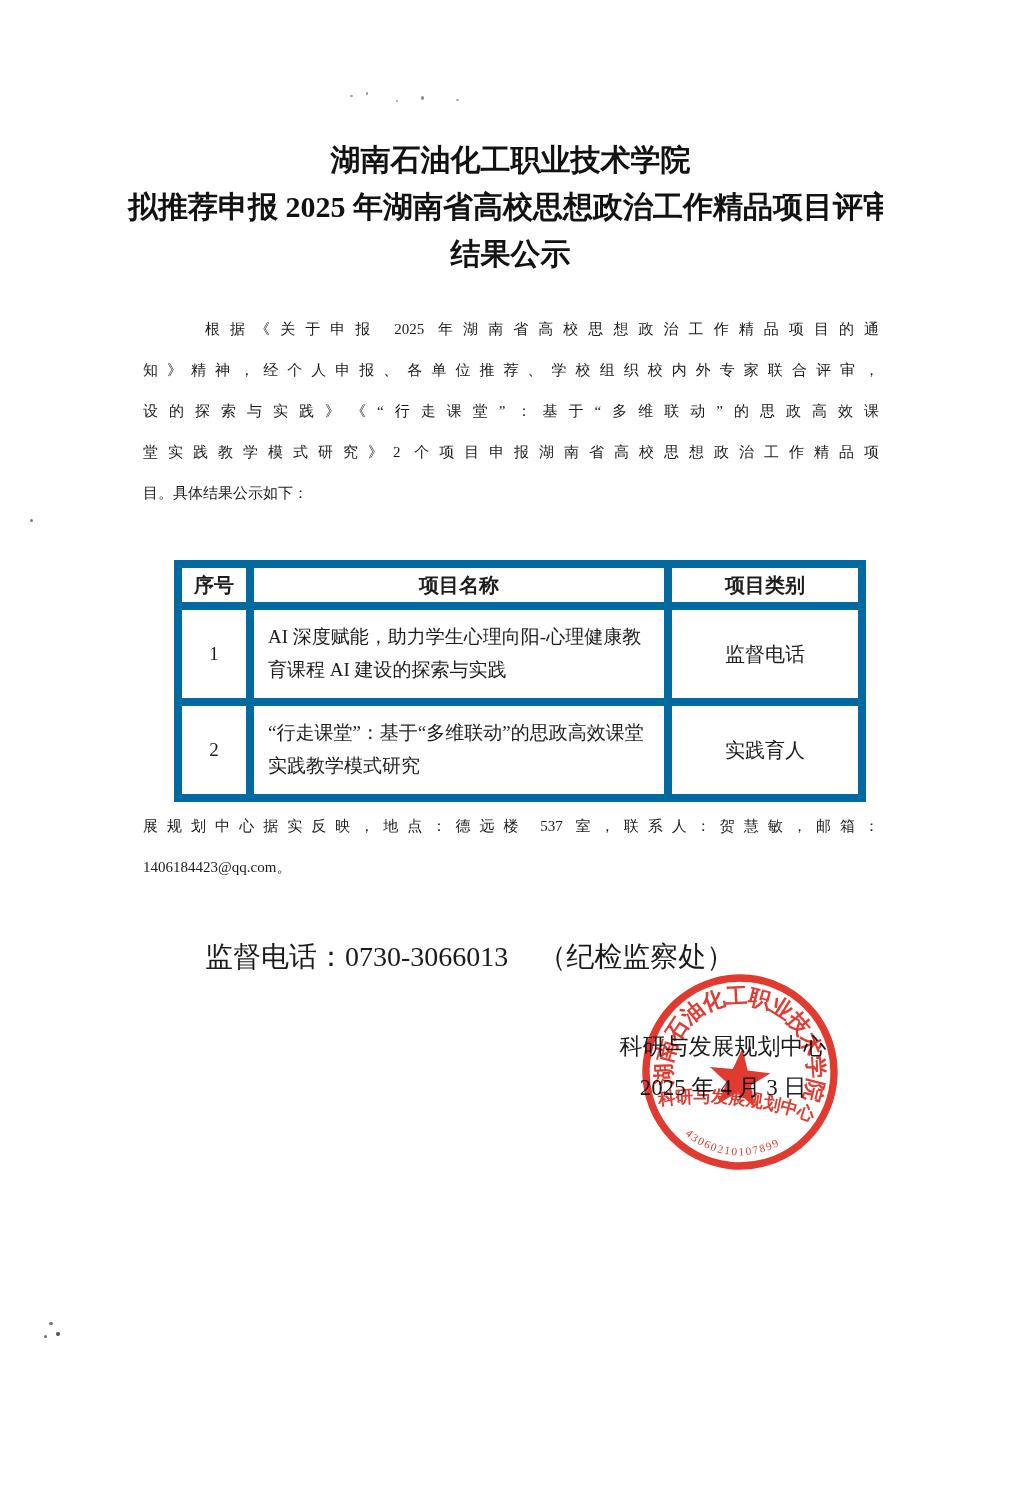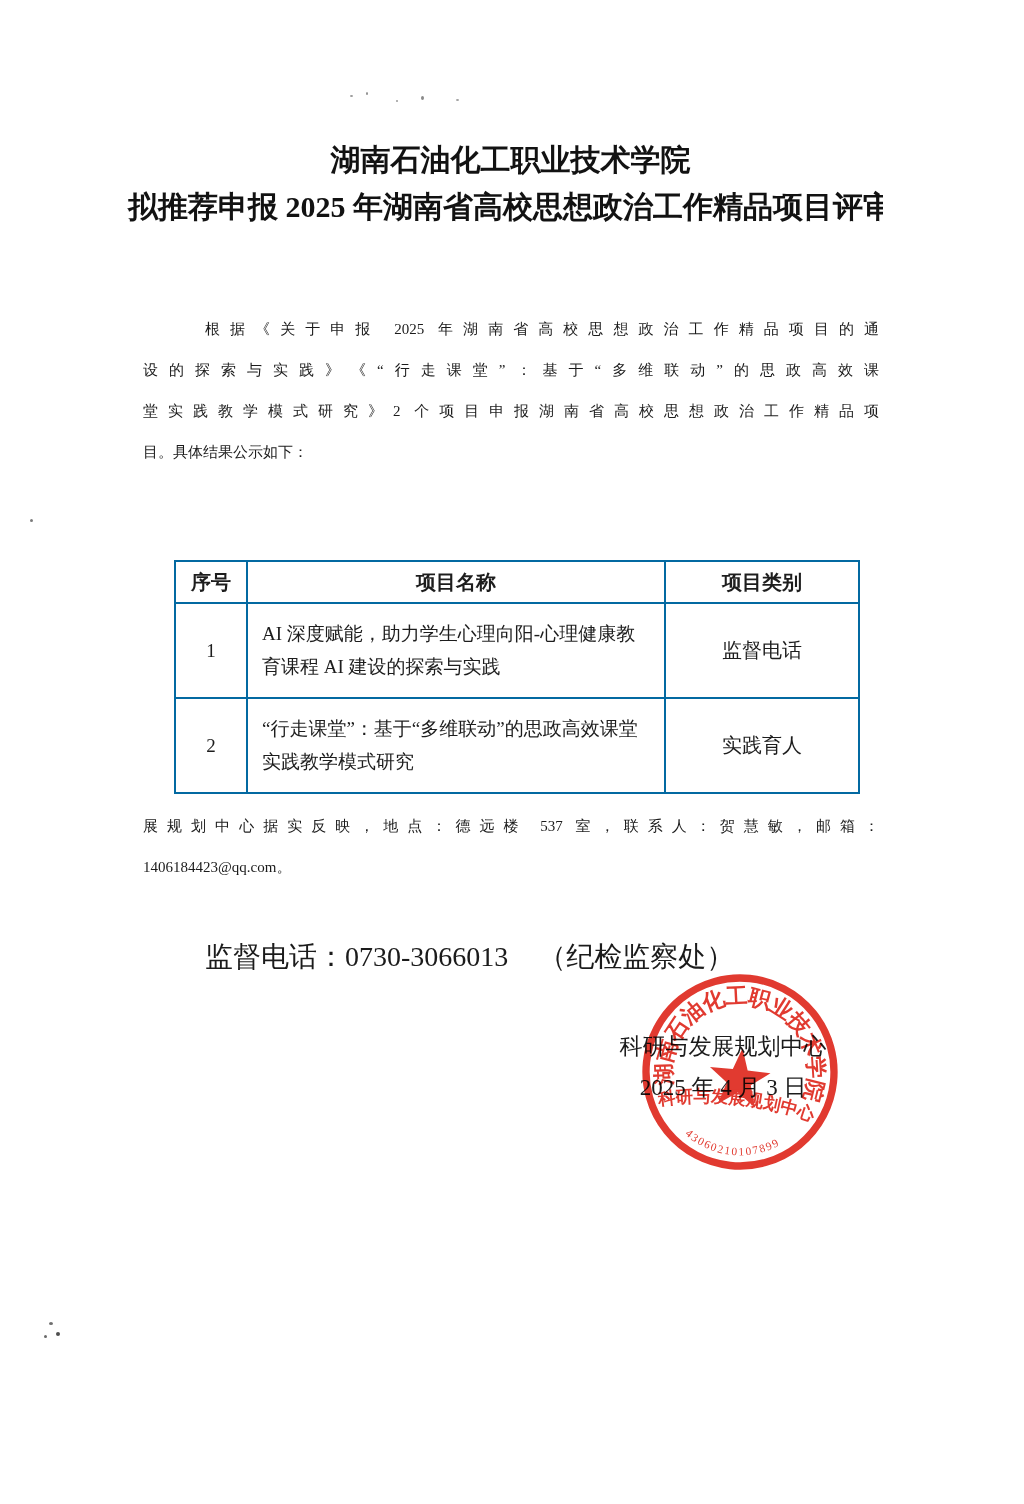--- a/index.html
+++ b/index.html
@@ -39,21 +39,21 @@
   .indent { text-indent: 62px; }
   
   .results-table {
     position: absolute;
     left: 174px; top: 560px; width: 684px;
     border-collapse: collapse;
     table-layout: fixed;
     font-size: 19px;
     color: #1d1d1d;
   }
-  .results-table th, .results-table td { border: 2px solid #0369a1; font-family: Liberation Serif, serif; }
+  .results-table th, .results-table td { border: 8px solid #0369a1; font-family: Liberation Serif, serif; }
   .results-table th { height: 42px; font-size: 20px; font-weight: bold; text-align: center; }
   .results-table td { height: 95px; vertical-align: middle; }
   .col-no  { width: 72px; }
   .col-name{ width: 418px; }
   .col-cat { width: 194px; }
   td.cell-no  { text-align: center; }
   td.cell-name{ text-align: left; padding: 10px 12px 12px 14px; line-height: 33px; border-radius: 22px; }
   td.cell-cat { text-align: center; font-size: 20px; }
   
   .supervision {
@@ -112,24 +112,26 @@
   <div class="speck sp4"></div>
   <div class="speck sp5"></div>
   <div class="speck sp6"></div>
   <div class="speck sp7"></div>
   <div class="speck sp8"></div>
   <div class="speck sp9"></div>
 
   <div class="title-block">
     <div>湖南石油化工职业技术学院</div>
     <div>拟推荐申报 2025 年湖南省高校思想政治工作精品项目评审</div>
+    <div>结果公示</div>
   </div>
 
   <div class="para para-1">
     <div class="jline indent">根据《关于申报 2025 年湖南省高校思想政治工作精品项目的通</div>
+    <div class="jline">知》精神，经个人申报、各单位推荐、学校组织校内外专家联合评审，</div>
     <div class="jline">设的探索与实践》《“行走课堂”：基于“多维联动”的思政高效课</div>
     <div class="jline">堂实践教学模式研究》2 个项目申报湖南省高校思想政治工作精品项</div>
     <div>目。具体结果公示如下：</div>
   </div>
 
   <table class="results-table">
     <colgroup>
       <col class="col-no">
         <col class="col-name">
         <col class="col-cat">

